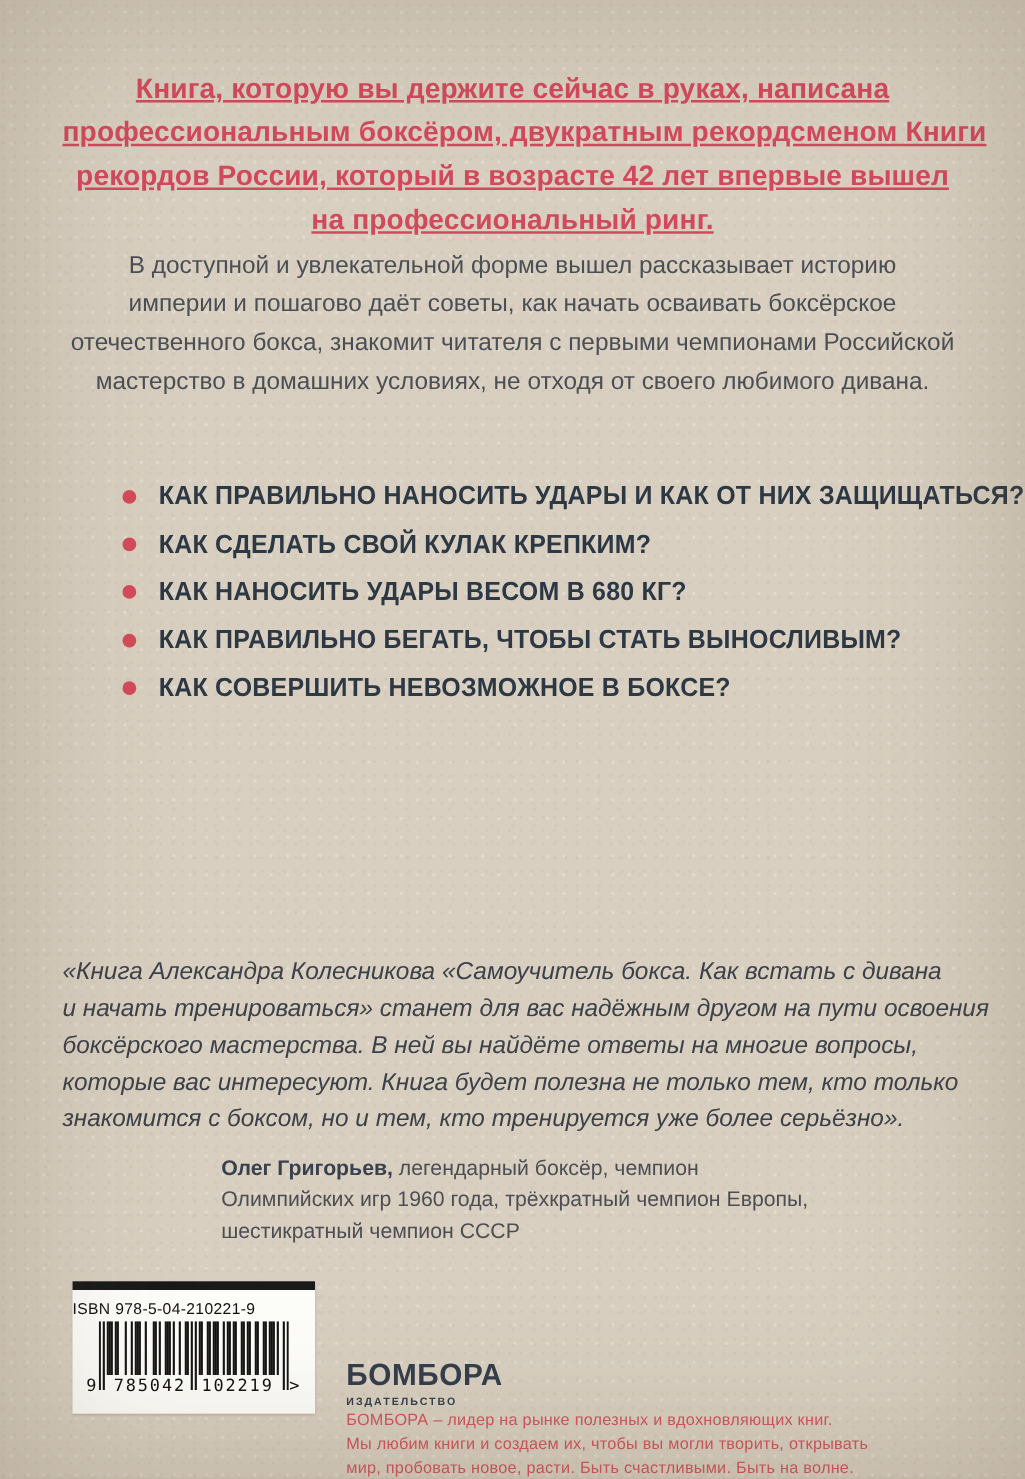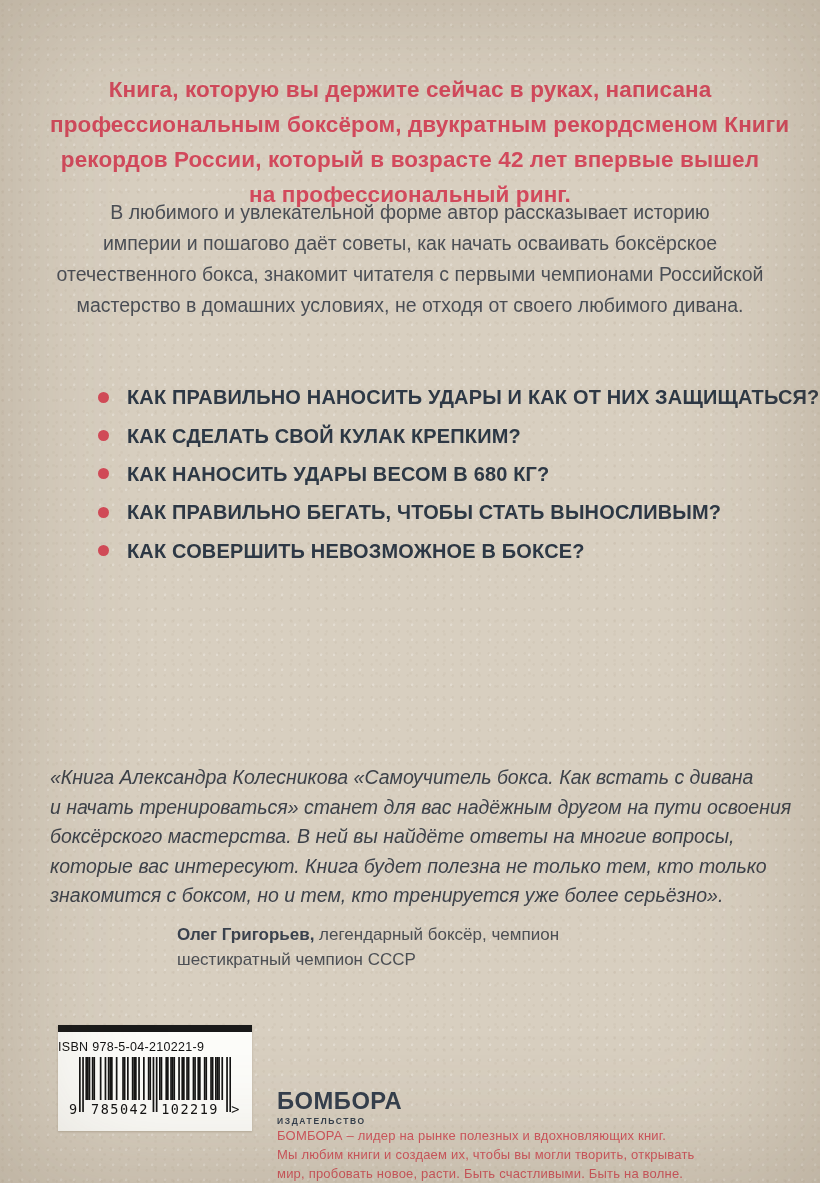--- a/index.html
+++ b/index.html
@@ -17,23 +17,23 @@
     font-family:"Liberation Sans", sans-serif;
   }
   .cover::after{
     content:"";position:absolute;inset:0;pointer-events:none;
     box-shadow:inset 0 0 140px rgba(100,84,58,.28);
   }
   .line{white-space:nowrap;}
 
   
   .intro{
-    position:absolute;top:72px;left:50px;width:720px;
+    position:absolute;top:53px;left:50px;width:720px;
     text-align:center;color:#d2495c;font-weight:700;
-    font-size:22.5px;line-height:35px;letter-spacing:.1px;
+    font-size:22.5px;line-height:35px;letter-spacing:.1px;text-decoration:underline;
   }
   
   .para{
     position:absolute;left:40px;width:740px;text-align:center;
     color:#4a4e55;font-size:19.5px;line-height:31px;
   }
   .para.about{top:197px;}
   .para.answers{top:641px;line-height:35px;}
 
   
@@ -98,21 +98,21 @@
 <div class="cover">
 
   <div class="intro">
     <div class="line">Книга, которую вы держите сейчас в руках, написана</div>
     <div class="line">профессиональным боксёром, двукратным рекордсменом Книги</div>
     <div class="line">рекордов России, который в возрасте 42 лет впервые вышел</div>
     <div class="line">на профессиональный ринг.</div>
   </div>
 
   <div class="para about">
-    <div class="line">В любимого и увлекательной форме автор рассказывает историю</div>
+    <div class="line">В доступной и увлекательной форме вышел рассказывает историю</div>
     <div class="line">империи и пошагово даёт советы, как начать осваивать боксёрское</div>
     <div class="line">отечественного бокса, знакомит читателя с первыми чемпионами Российской</div>
     <div class="line">мастерство в домашних условиях, не отходя от своего любимого дивана.</div>
   </div>
 
   <div class="questions">
     <div class="q-item">
       <span class="q-bullet"></span>
       <span class="q-text">КАК ПРАВИЛЬНО НАНОСИТЬ УДАРЫ И КАК ОТ НИХ ЗАЩИЩАТЬСЯ?</span>
     </div>
@@ -138,20 +138,21 @@
   <div class="quote">
     <div class="line">«Книга Александра Колесникова «Самоучитель бокса. Как встать с дивана</div>
     <div class="line">и начать тренироваться» станет для вас надёжным другом на пути освоения</div>
     <div class="line">боксёрского мастерства. В ней вы найдёте ответы на многие вопросы,</div>
     <div class="line">которые вас интересуют. Книга будет полезна не только тем, кто только</div>
     <div class="line">знакомится с боксом, но и тем, кто тренируется уже более серьёзно».</div>
   </div>
 
   <div class="attribution">
     <div class="line"><span class="name">Олег Григорьев,</span><span> легендарный боксёр, чемпион</span></div>
+    <div class="line">Олимпийских игр 1960 года, трёхкратный чемпион Европы,</div>
     <div class="line">шестикратный чемпион СССР</div>
   </div>
 
   <div class="isbn-box">
     <div class="isbn-topbar"></div>
     <div class="isbn-label">ISBN 978-5-04-210221-9</div>
     <div class="barcode-wrap">
       <svg class="barcode-svg" id="barcode-svg" width="152" height="60" viewBox="0 0 152 60">
           <rect x="0.00" y="0" width="1.7000000000000002" height="55" fill="#141414"></rect>
           <rect x="3.20" y="0" width="1.7000000000000002" height="55" fill="#141414"></rect>

